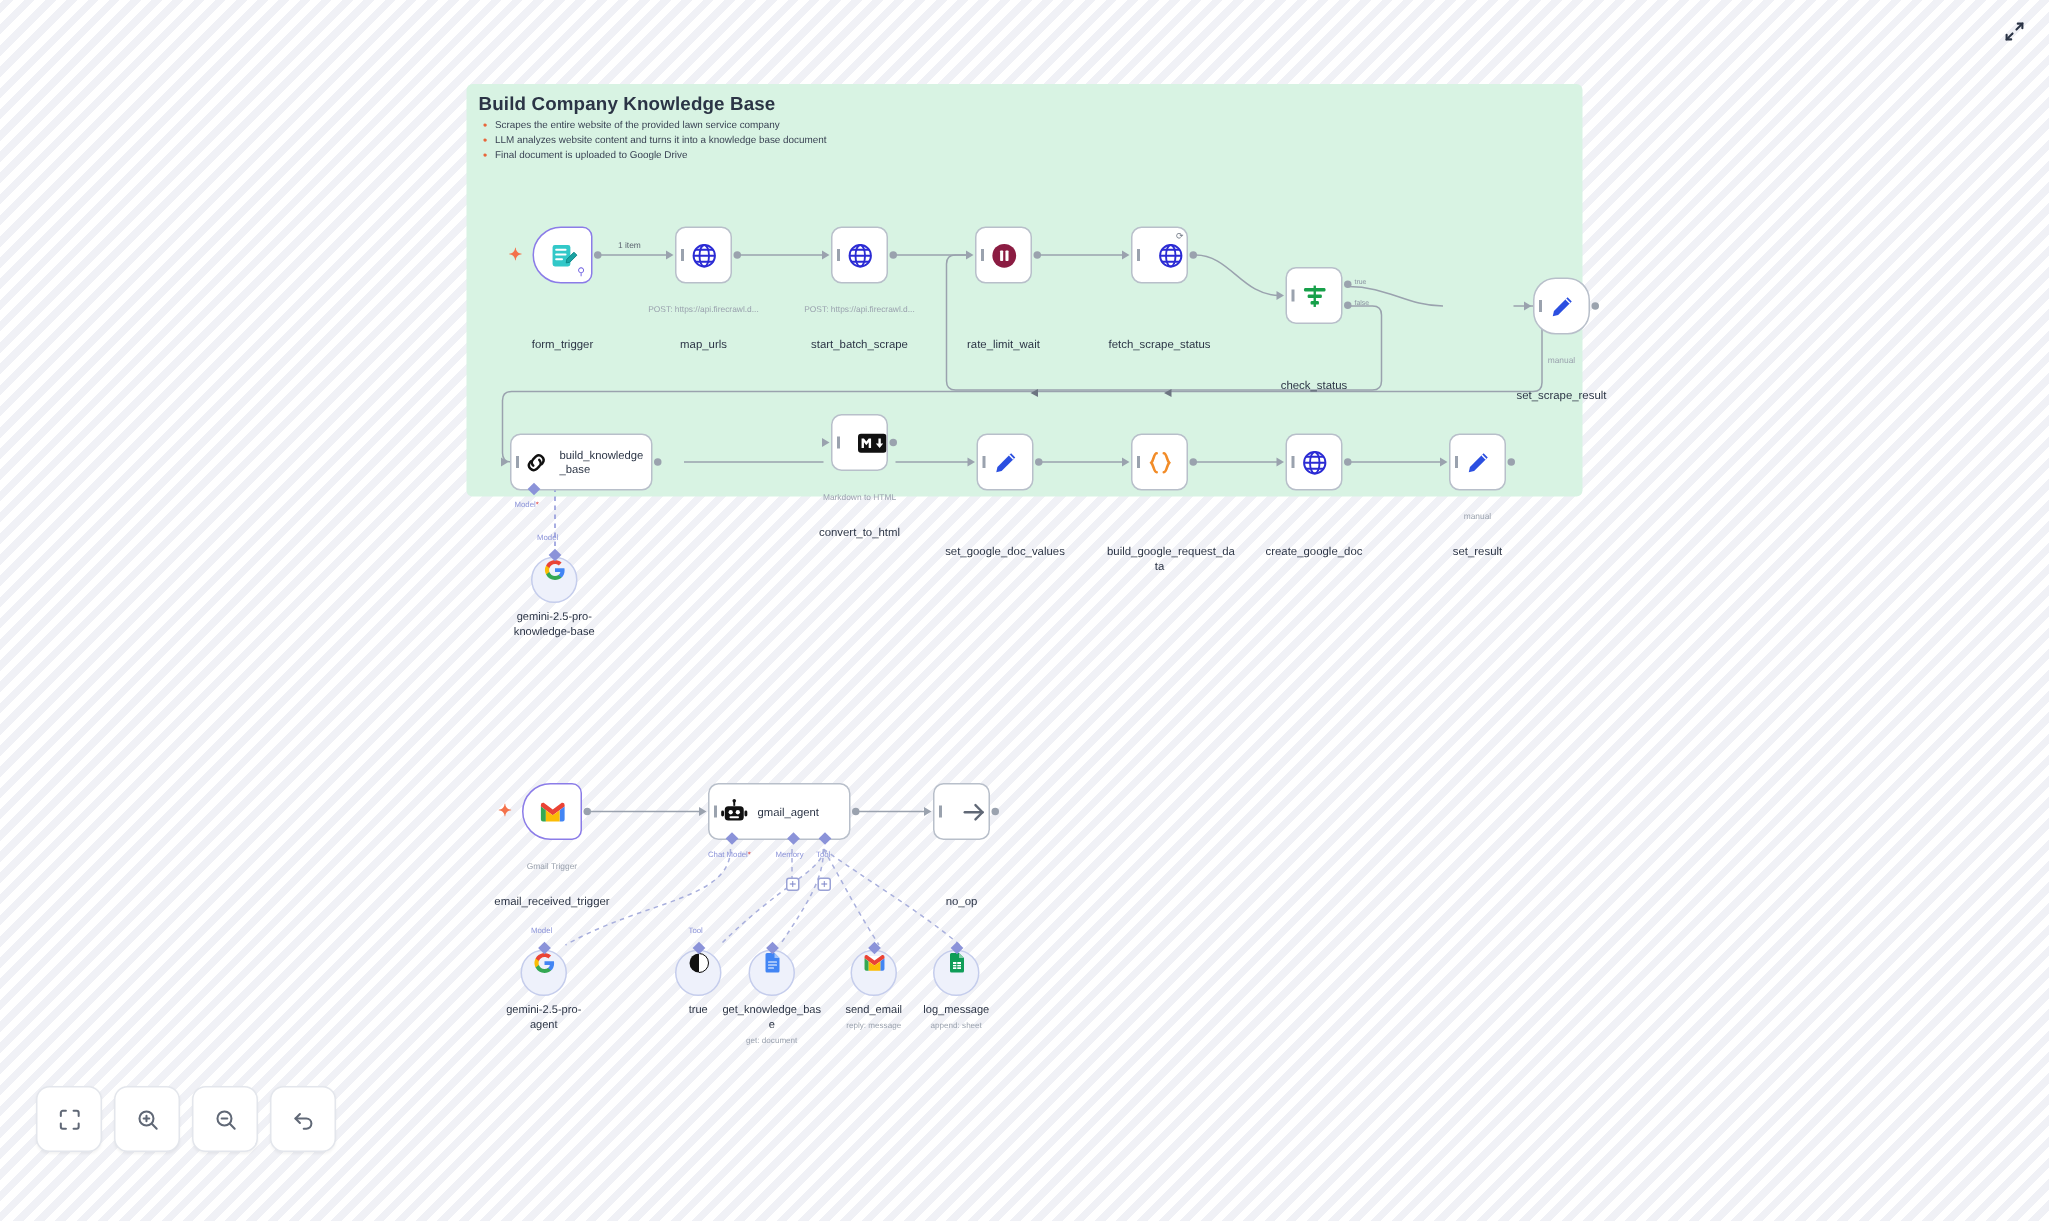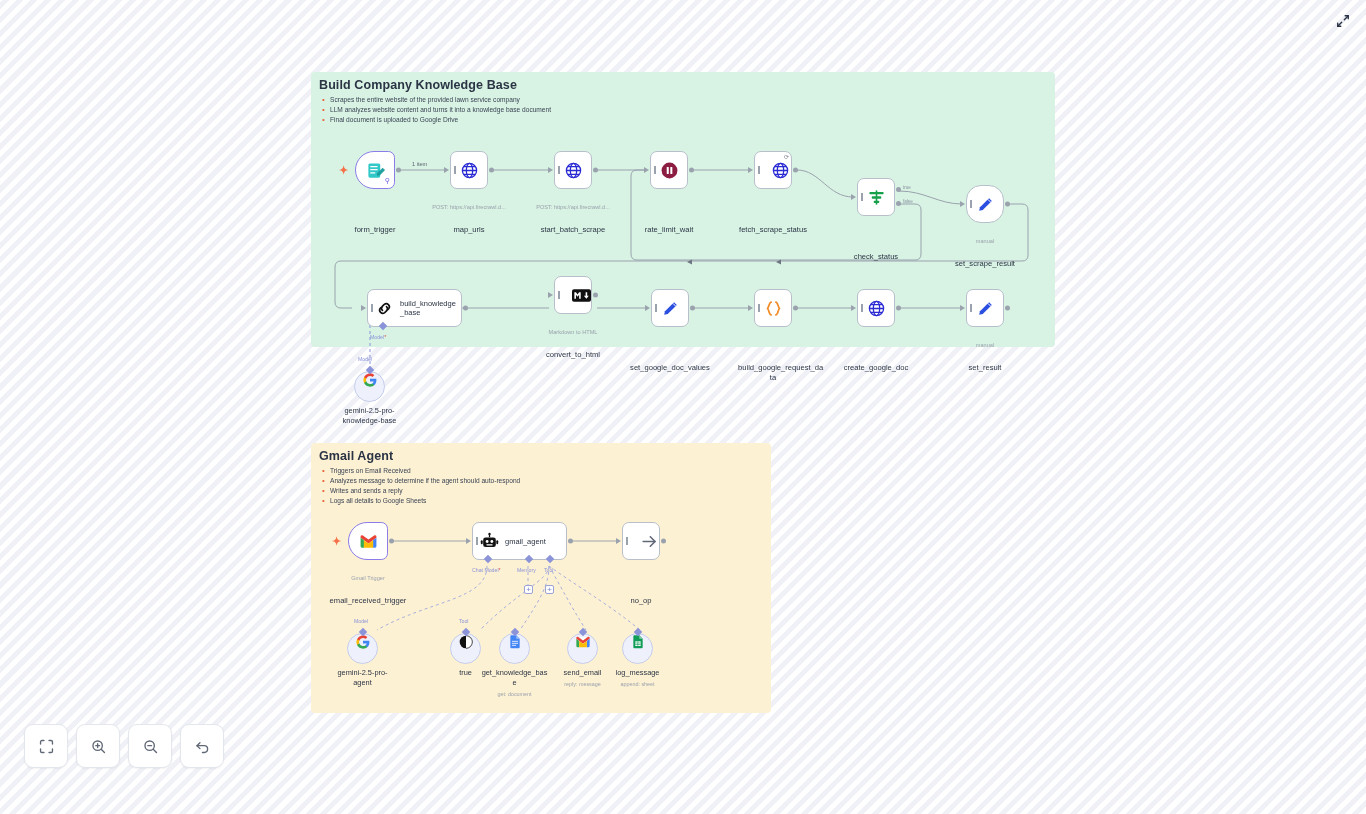--- a/index.html
+++ b/index.html
@@ -27,21 +27,21 @@
     display: flex; align-items: center; justify-content: center;
     cursor: pointer; color: #2b3445;
   }
 
   
   .group {
     position: absolute;
     border-radius: 4px;
   }
   .group-kb {
-    left: 311px; top: 72px; width: 744px; height: 275px;
+    left: 311px; top: 56px; width: 744px; height: 275px;
     background: #d8f3e3;
   }
   .group-gmail {
     left: 311px; top: 443px; width: 460px; height: 270px;
     background: #fdf1d3;
   }
   .group-title {
     position: absolute; left: 8px; top: 6px;
     font-size: 12.5px; font-weight: bold; color: #2b3445;
     letter-spacing: .1px;
@@ -350,34 +350,34 @@
       </span>
       <span class="port-out2" style="top:8px;">
         <span class="port-tag">true</span>
       </span>
       <span class="port-out2" style="top:22px;">
         <span class="port-tag">false</span>
       </span>
       <div class="nlabel">check_status</div>
     </div>
 
-    <div class="node" style="left:966px; top:185px;border-radius:15px;">
+    <div class="node" style="left:1022px; top:185px;border-radius:15px;">
       <span class="port-in"></span>
       <span>
         <svg class="node-icon" viewBox="0 0 24 24">
           <path d="M4 20l1-4.5L16.5 4l3.5 3.5L8.5 19 4 20z" fill="#2b4fe0"></path>
           <path d="M15 5.5L18.5 9" stroke="#fff" stroke-width="1.2"></path>
         </svg>
       </span>
       <span class="port-out"></span>
       <div class="nlabel">set_scrape_result</div>
       <div class="nsub" style="top:51px;">manual</div>
     </div>
 
-    <div class="node wide" style="left:367px; top:289px;">
+    <div class="node wide" style="left:340px; top:289px;">
       <span class="port-in"></span>
       <span>
         <svg class="node-icon" viewBox="0 0 24 24" fill="none" stroke="#101010" stroke-width="2.1" stroke-linecap="round">
           <path d="M9.5 14.5a4 4 0 0 1 0-5.6l2.2-2.2a4 4 0 0 1 5.6 5.6l-1 1"></path>
           <path d="M14.5 9.5a4 4 0 0 1 0 5.6l-2.2 2.2a4 4 0 0 1-5.6-5.6l1-1"></path>
         </svg>
       </span>
       <span class="nlabel-in" style="white-space:pre-line">build_knowledge
 _base</span>
       <span class="port-out"></span>
@@ -460,29 +460,20 @@
         <svg class="node-icon" viewBox="0 0 24 24">
           <path d="M4 20l1-4.5L16.5 4l3.5 3.5L8.5 19 4 20z" fill="#2b4fe0"></path>
           <path d="M15 5.5L18.5 9" stroke="#fff" stroke-width="1.2"></path>
         </svg>
       </span>
       <span class="port-out"></span>
       <div class="nlabel">set_result</div>
       <div class="nsub" style="top:51px;">manual</div>
     </div>
 
-    <div class="group group-gmail">
-      <div class="group-title">Gmail Agent</div>
-      <ul class="group-bullets">
-        <li>Triggers on Email Received</li>
-        <li>Analyzes message to determine if the agent should auto-respond</li>
-        <li>Writes and sends a reply</li>
-        <li>Logs all details to Google Sheets</li>
-      </ul>
-    </div>
 
     <svg style="position:absolute;left:0;top:0;width:1366px;height:814px;pointer-events:none">
       <g stroke="#9aa2ae" stroke-width="1" fill="none">
         <path d="M390 541 H468"></path>
         <path d="M572 541 H618"></path>
       </g>
       <g stroke="#a9b0dd" stroke-width="1" fill="none" stroke-dasharray="3 3">
 
         <path d="M487 566 C 487 600, 430 600, 377 630"></path>
 

